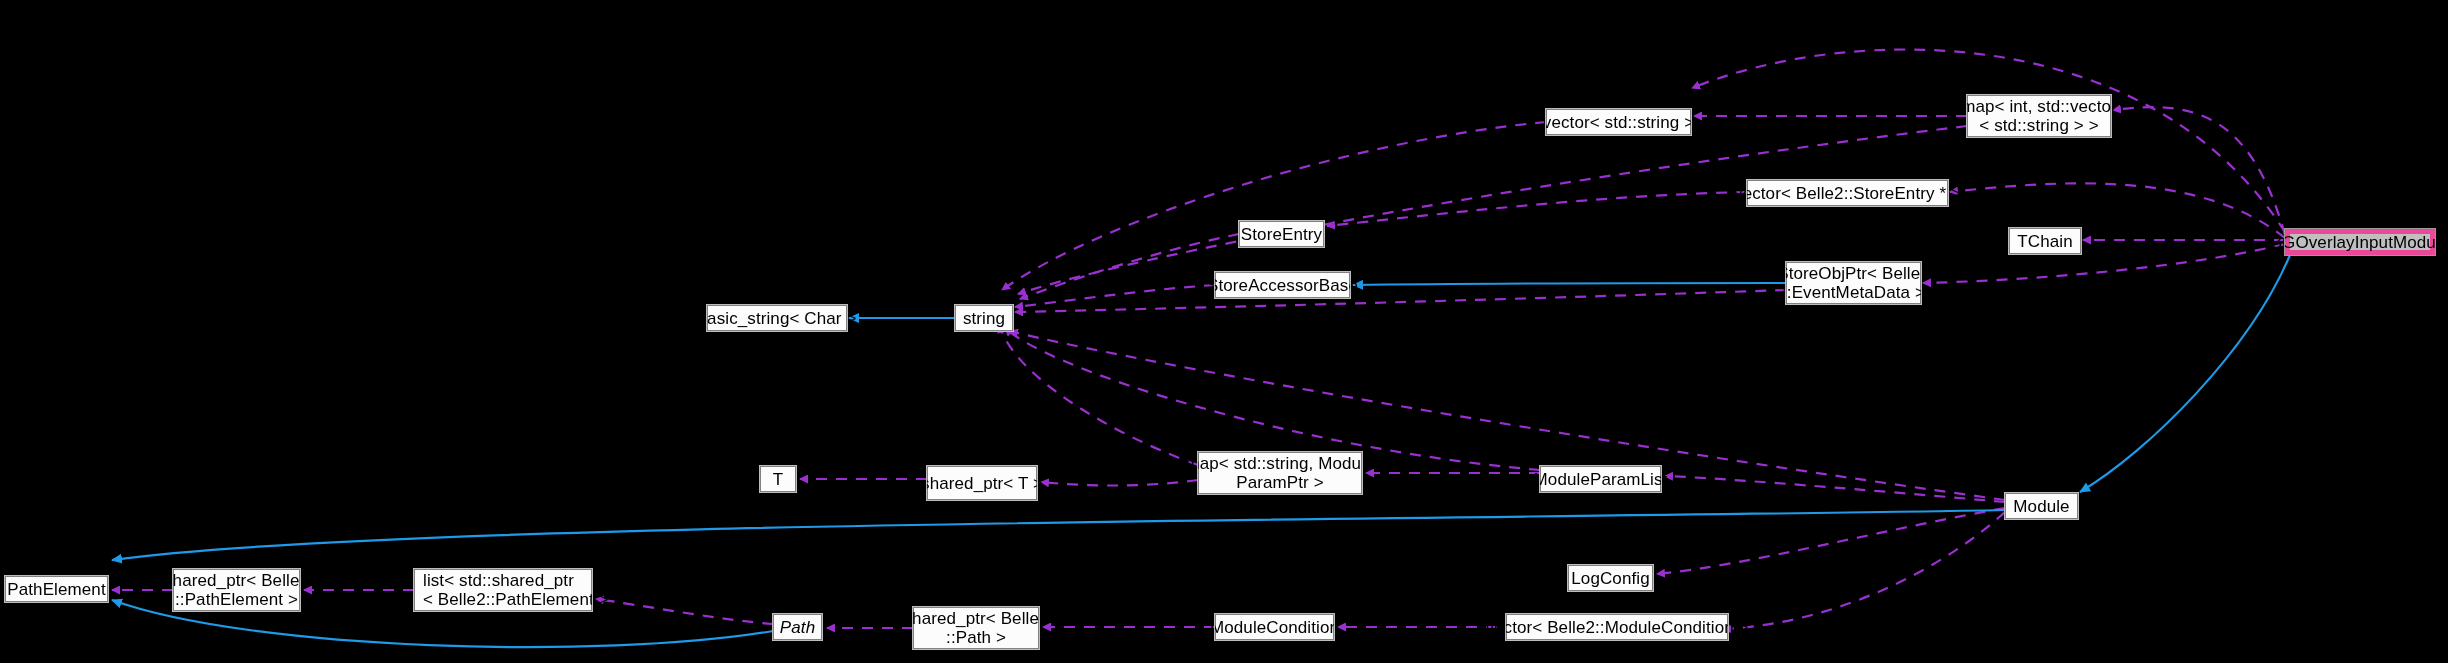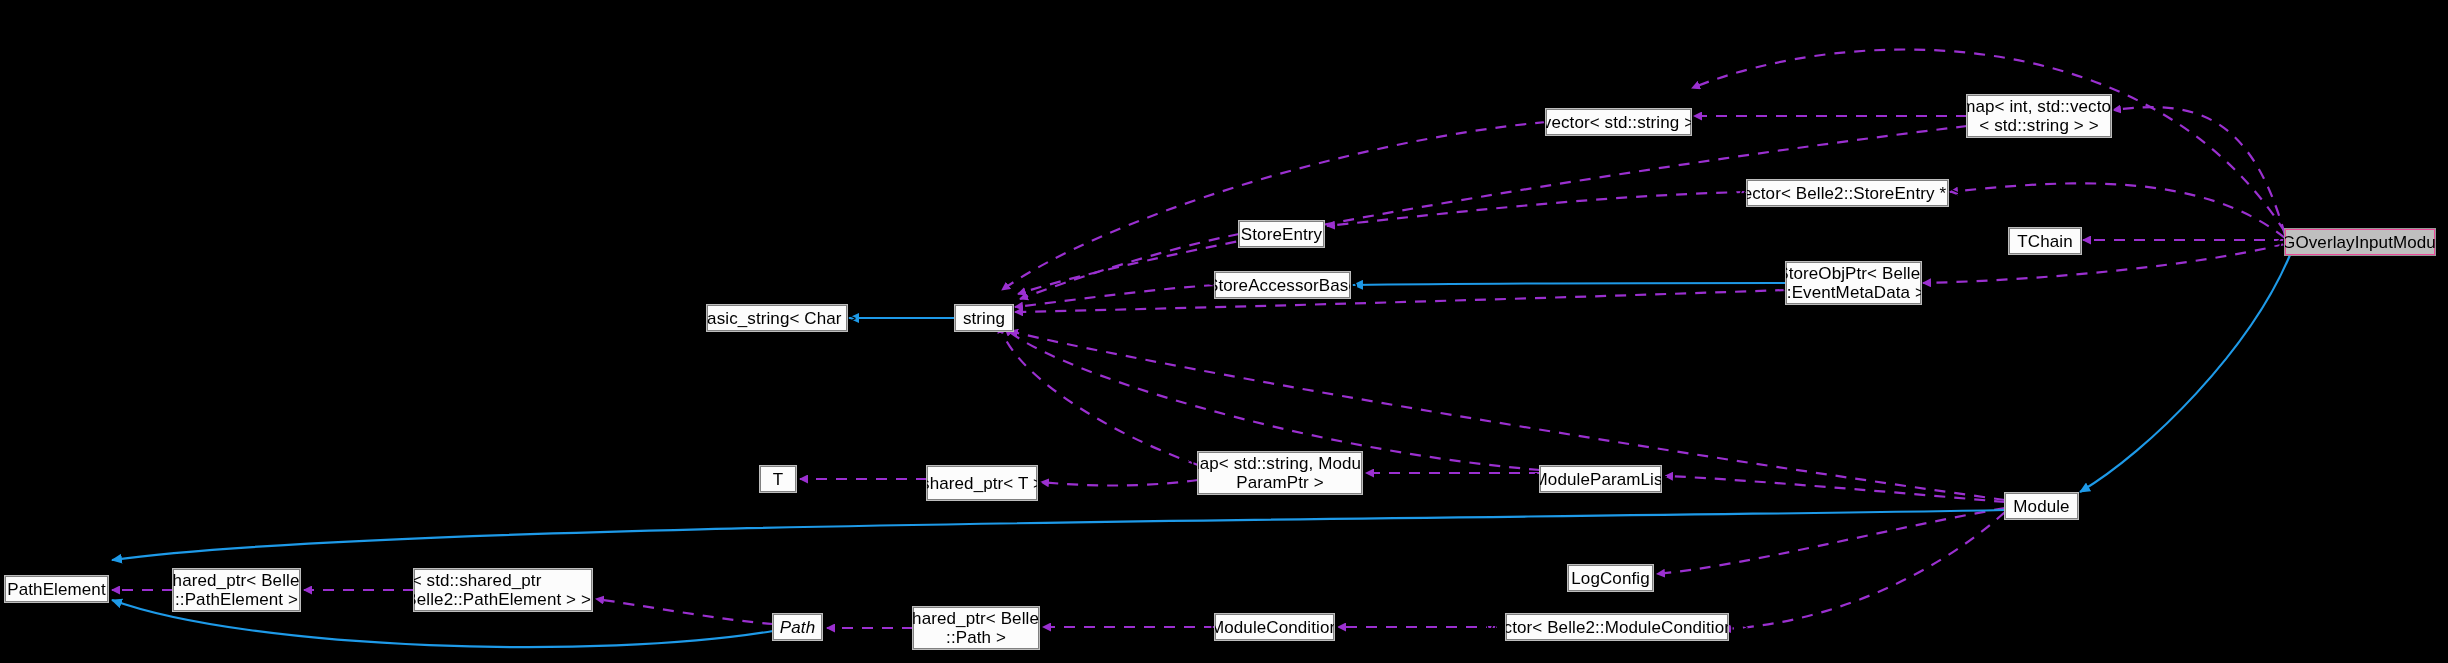--- a/index.html
+++ b/index.html
@@ -34,25 +34,25 @@
     text-align: center;
     color: #000000;
     font-size: 17px;
     line-height: 19px;
     letter-spacing: 0.1px;
     white-space: pre;
     z-index: 5;
   }
   .node.highlight {
     background: #bfbfbf;
-    border: 1px solid #ec4899;
+    border: 5px solid #ec4899;
     outline: 1px solid #9a9a9a;
   }
   .node.left-align {
-    justify-content: flex-end;
+    justify-content: flex-start;
     text-align: left;
     padding-left: 8px;
   }
   .node-label {
     display: block;
     pointer-events: none;
   }
 </style>
 </head>
 <body>

